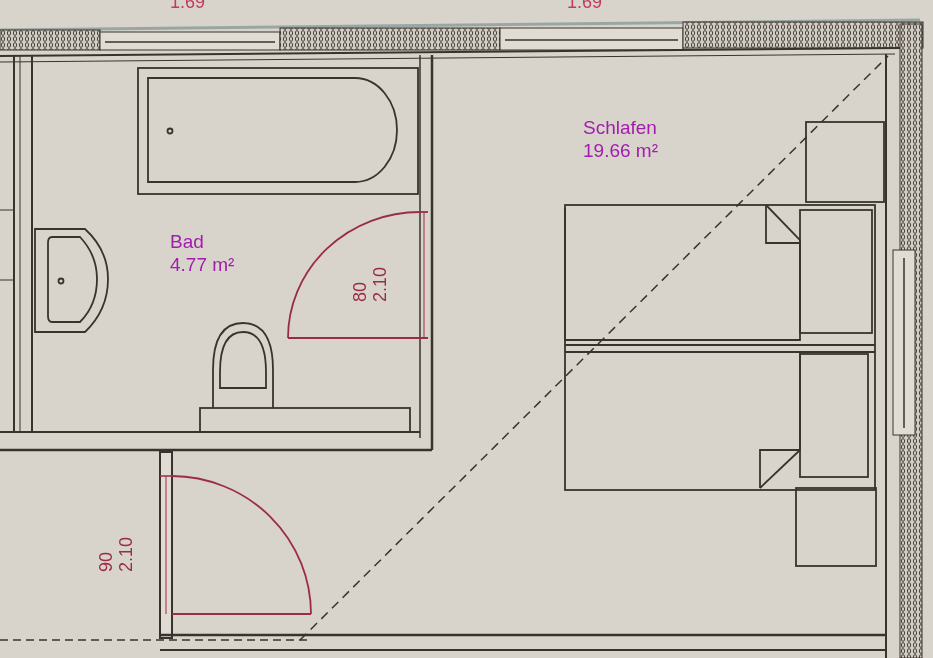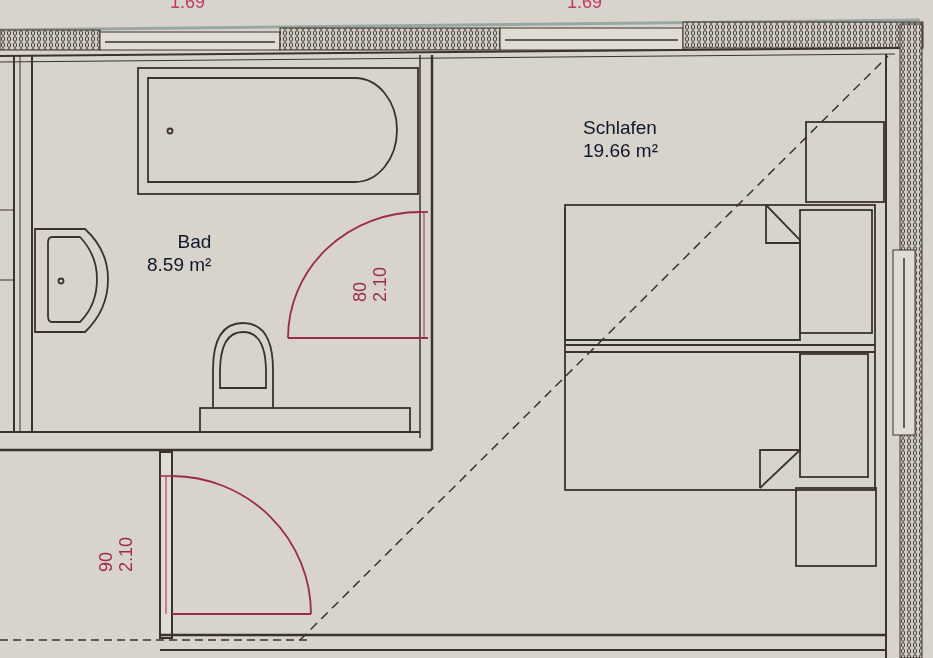--- a/index.html
+++ b/index.html
@@ -1,18 +1,18 @@
 <!DOCTYPE html>
 <html><head>
 <meta charset="utf-8">
 <style>
   html, body { margin: 0; padding: 0; }
   body { width: 933px; height: 658px; overflow: hidden; background: #d8d4cc; position: relative; font-family: "Liberation Sans", sans-serif; }
   #plan { position: absolute; left: 0; top: 0; width: 933px; height: 658px; }
-  .label { position: absolute; color: #0f172a; font-family: "Liberation Sans", sans-serif; font-size: 19px; line-height: 23px; white-space: nowrap; }
+  .label { position: absolute; color: #a21caf; font-family: "Liberation Sans", sans-serif; font-size: 19px; line-height: 23px; white-space: nowrap; }
   .door-label { position: absolute; color: #9a2d45; font-family: "Liberation Sans", sans-serif; font-size: 18px; line-height: 20px; transform: rotate(-90deg); transform-origin: left top; white-space: nowrap; }
   .dim { position: absolute; color: #c23a63; font-family: "Liberation Sans", sans-serif; font-size: 18px; top: -8px; }
 </style>
 </head>
 <body>
 
 <svg id="plan" viewBox="0 0 933 658" xmlns="http://www.w3.org/2000/svg">
   <defs>
     <pattern id="insul" width="6" height="6" patternUnits="userSpaceOnUse">
       <rect width="6" height="6" fill="#d0ccc4"></rect>
@@ -110,23 +110,23 @@
     <path d="M760 488 V450 H800"></path>
     <rect x="800" y="354" width="68" height="123"></rect>
 
     <rect x="796" y="488" width="80" height="78"></rect>
   </g>
 </svg>
 
 <div class="dim" style="left:170px;">1.69</div>
 <div class="dim" style="left:567px;">1.69</div>
 
-<div class="label" style="left:147px; top:230px;text-align:right;">
+<div class="label" style="left:170px; top:230px;">
   <div>Bad</div>
-  <div>8.59 m²</div>
+  <div>4.77 m²</div>
 </div>
 <div class="label" style="left:583px; top:116px;">
   <div>Schlafen</div>
   <div>19.66 m²</div>
 </div>
 
 <div class="door-label" style="left:350px; top:302px;">
   <div>80</div>
   <div>2.10</div>
 </div>

